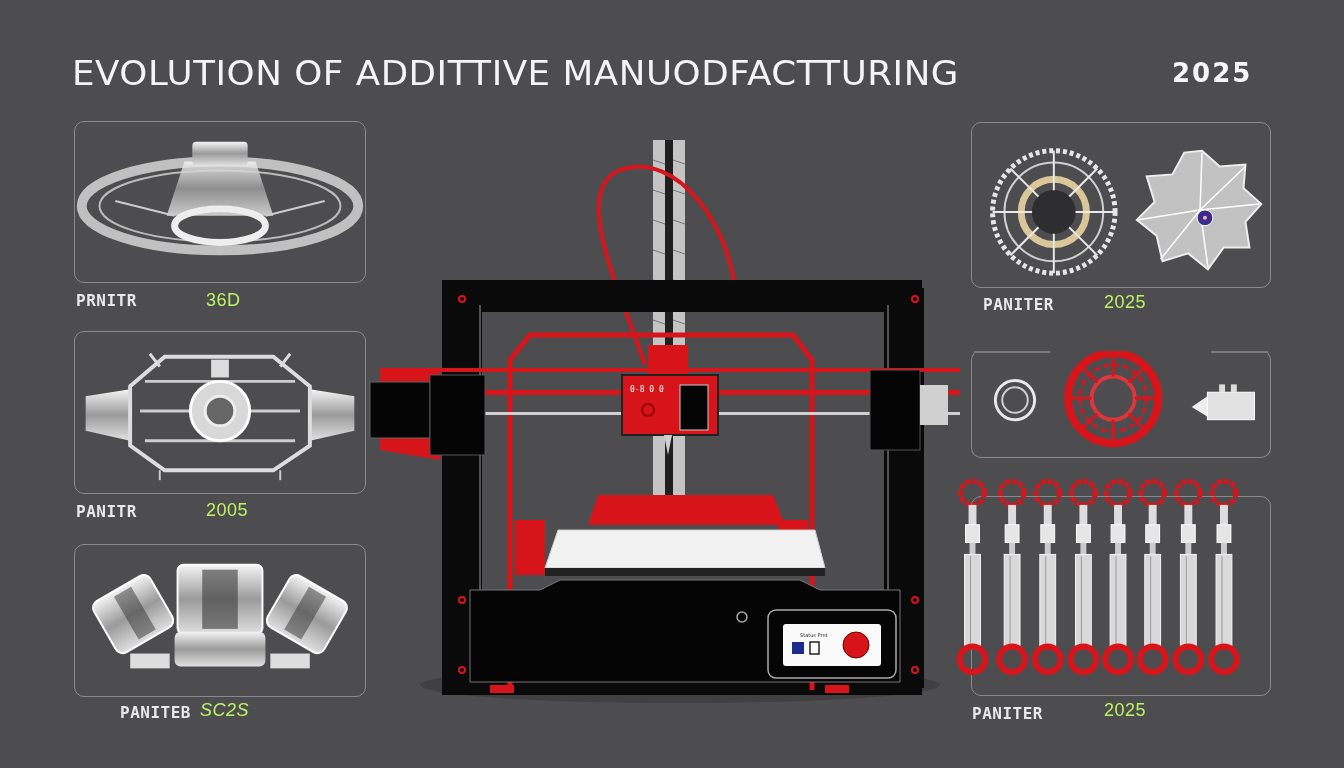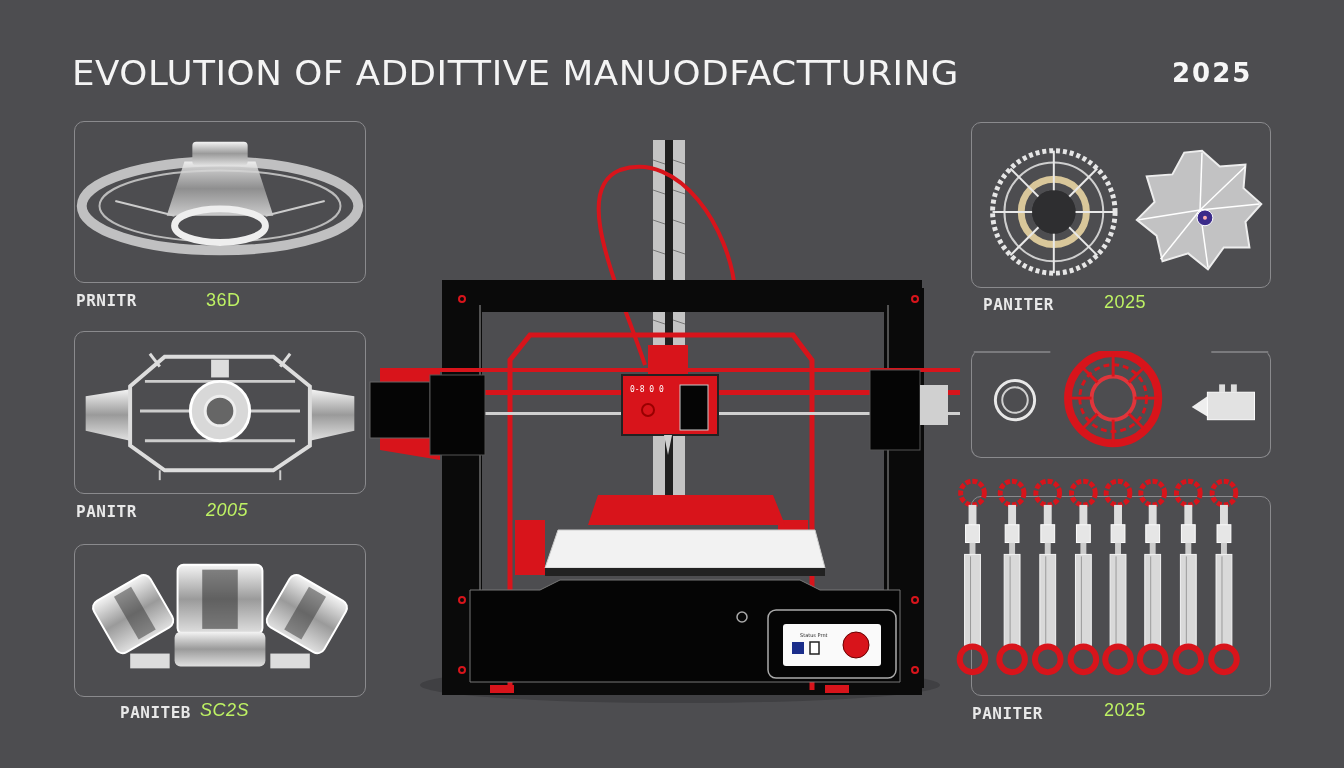--- a/index.html
+++ b/index.html
@@ -82,21 +82,21 @@
     <circle cx="146" cy="80" r="30" fill="#d8d8d8" stroke="#fff" stroke-width="3"></circle>
     <circle cx="146" cy="80" r="15" fill="#666" stroke="#eee" stroke-width="3"></circle>
     <rect x="137" y="28" width="18" height="18" fill="#ddd"></rect>
     <line x1="75" y1="22" x2="85" y2="35" stroke="#ddd" stroke-width="3"></line>
     <line x1="217" y1="22" x2="207" y2="35" stroke="#ddd" stroke-width="3"></line>
     <line x1="85" y1="140" x2="85" y2="150" stroke="#ccc" stroke-width="2"></line>
     <line x1="207" y1="140" x2="207" y2="150" stroke="#ccc" stroke-width="2"></line>
   </svg>
 </div>
 <div class="cap-label" style="left:76px;top:502px;">PANITR</div>
-<div class="cap-year" style="left:206px;top:500px;font-style:italic;">2005</div>
+<div class="cap-year" style="left:206px;top:500px;">2005</div>
 
 <div class="panel" style="left:74px;top:544px;width:292px;height:153px;">
   <svg viewBox="0 0 292 153">
     <rect x="103" y="20" width="86" height="70" rx="6" fill="url(#chrome)" stroke="#fff" stroke-width="2"></rect>
     <rect x="128" y="25" width="36" height="60" fill="#3a3a3a" opacity="0.6"></rect>
     <rect x="100" y="88" width="92" height="35" rx="6" fill="url(#chrome)"></rect>
     <g transform="rotate(-30 58 70)">
       <rect x="25" y="40" width="66" height="60" rx="8" fill="url(#chrome)" stroke="#fff" stroke-width="2"></rect>
       <rect x="50" y="45" width="20" height="50" fill="#333" opacity="0.5"></rect>
     </g>

